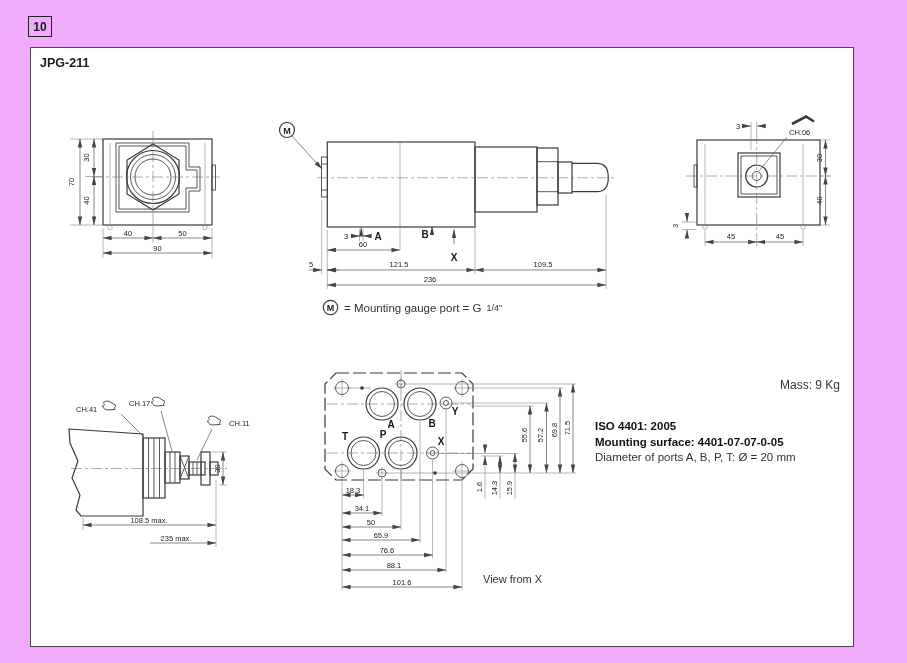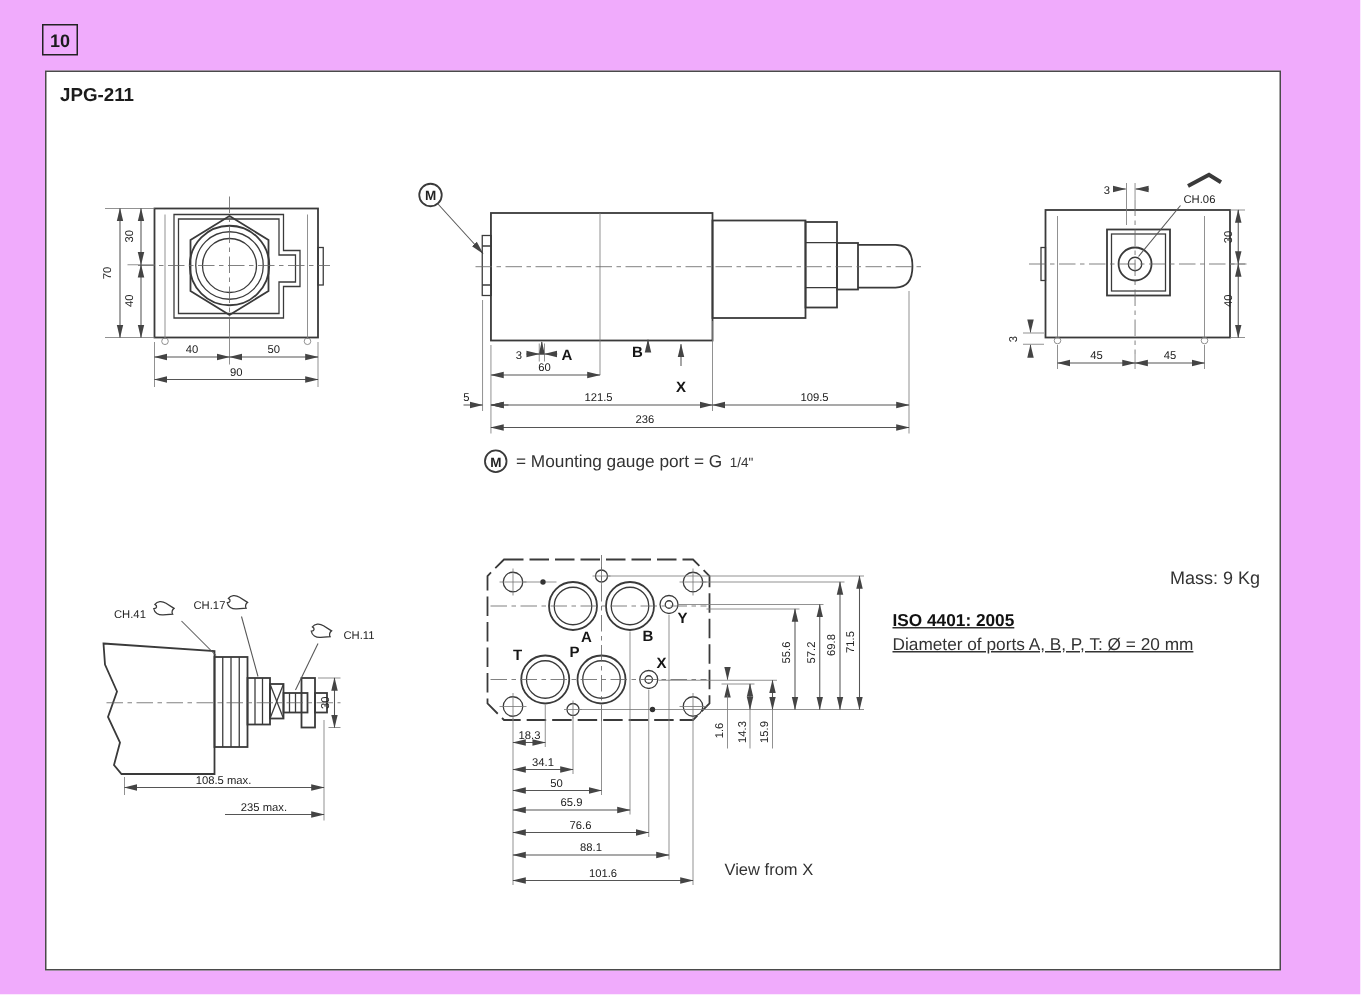--- a/index.html
+++ b/index.html
@@ -8,21 +8,21 @@
   .abs{position:absolute;}
   #sec-num{left:28px;top:16px;width:22px;height:19px;border:1.6px solid #222;
            font:bold 12px "Liberation Sans",sans-serif;display:flex;align-items:center;justify-content:center;}
   #sec-title{left:59px;top:18px;font:bold 12.5px "Liberation Sans",sans-serif;letter-spacing:.2px;}
   #main-box{left:30px;top:47px;width:822px;height:598px;border:1.4px solid #4a4a4a;background:#fff;}
   #model{left:40px;top:56px;font:bold 12.5px "Liberation Sans",sans-serif;text-align:right;}
   #mass{left:780px;top:335px;font:12px "Liberation Sans",sans-serif;color:#333;margin-top:43px;}
   #adj-title{left:38px;top:344px;font:bold 12px "Liberation Sans",sans-serif;}
   #gauge-note{left:322px;top:299px;display:flex;align-items:center;gap:5px;font:11.5px "Liberation Sans",sans-serif;color:#333;}
   #gauge-note .frac{font-size:9px;vertical-align:2px;}
-  #iso-block{left:595px;top:407px;font:11.5px "Liberation Sans",sans-serif;color:#333;line-height:15.5px;text-decoration:underline;}
+  #iso-block{left:595px;top:419px;font:11.5px "Liberation Sans",sans-serif;color:#333;line-height:15.5px;}
   #iso-block .b{font-weight:bold;color:#111;}
   #footnote{left:38px;top:616px;width:800px;font:11.3px "Liberation Sans",sans-serif;color:#3d3d3d;}
   
   .edge{stroke:#3a3a3a;stroke-width:1.2;fill:none;}
   .edge2{stroke:#3a3a3a;stroke-width:.85;fill:none;}
   .dim{stroke:#555;stroke-width:.7;fill:none;}
   .ext{stroke:#7a7a7a;stroke-width:.55;fill:none;}
   .cl{stroke:#666;stroke-width:.55;fill:none;stroke-dasharray:11 3 3 3;}
   .ph{stroke-dasharray:13 4;}
   .dm{marker-start:url(#ar);marker-end:url(#ar);}
@@ -353,17 +353,18 @@
       <line class="dim dm" x1="27" y1="202" x2="131" y2="202"></line>
       <text class="d" text-anchor="middle" x="79" y="199.5">88.1</text>
       <line class="dim dm" x1="27" y1="219" x2="147" y2="219"></line>
       <text class="d" text-anchor="middle" x="87" y="216.5">101.6</text>
     </g>
     <text class="vf" x="168" y="215">View from X</text>
   </svg>
 
   <div class="abs" id="iso-block">
     <div class="b">ISO 4401: 2005</div>
+    <div class="b">Mounting surface: 4401-07-07-0-05</div>
     <div>Diameter of ports A, B, P, T: Ø = 20 mm</div>
   </div>
 
 
 </div>
 
 </body></html>

